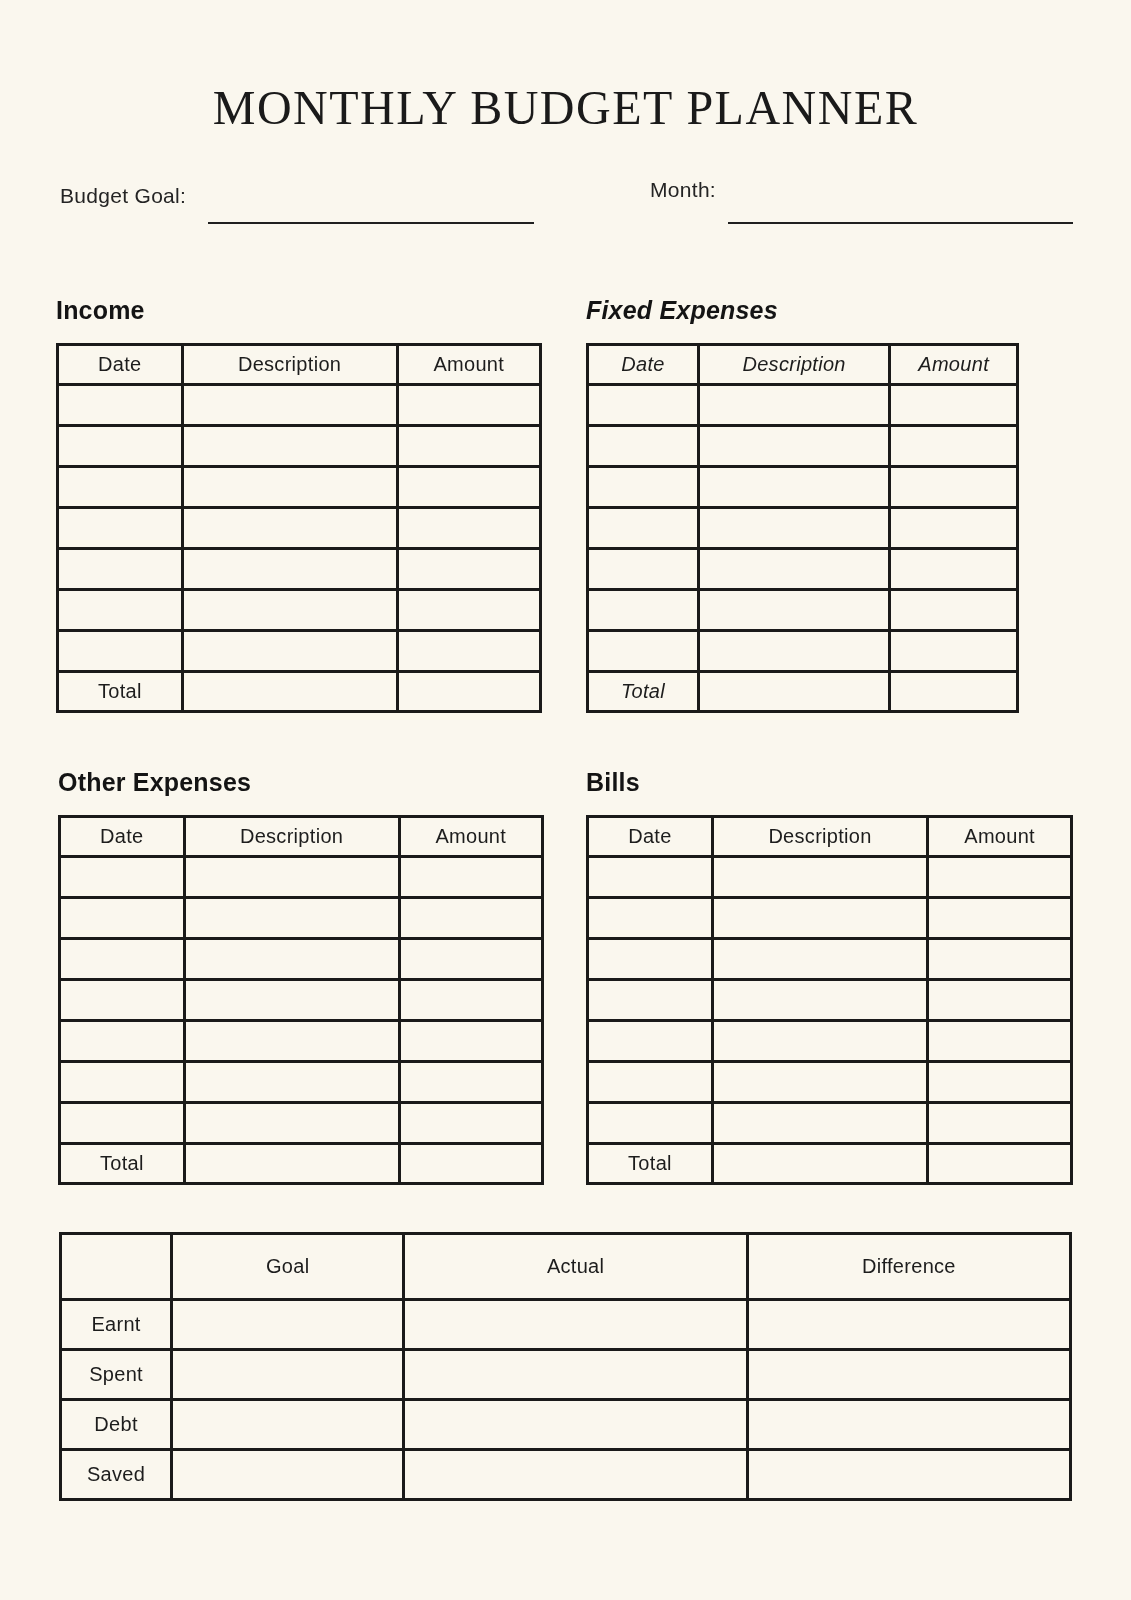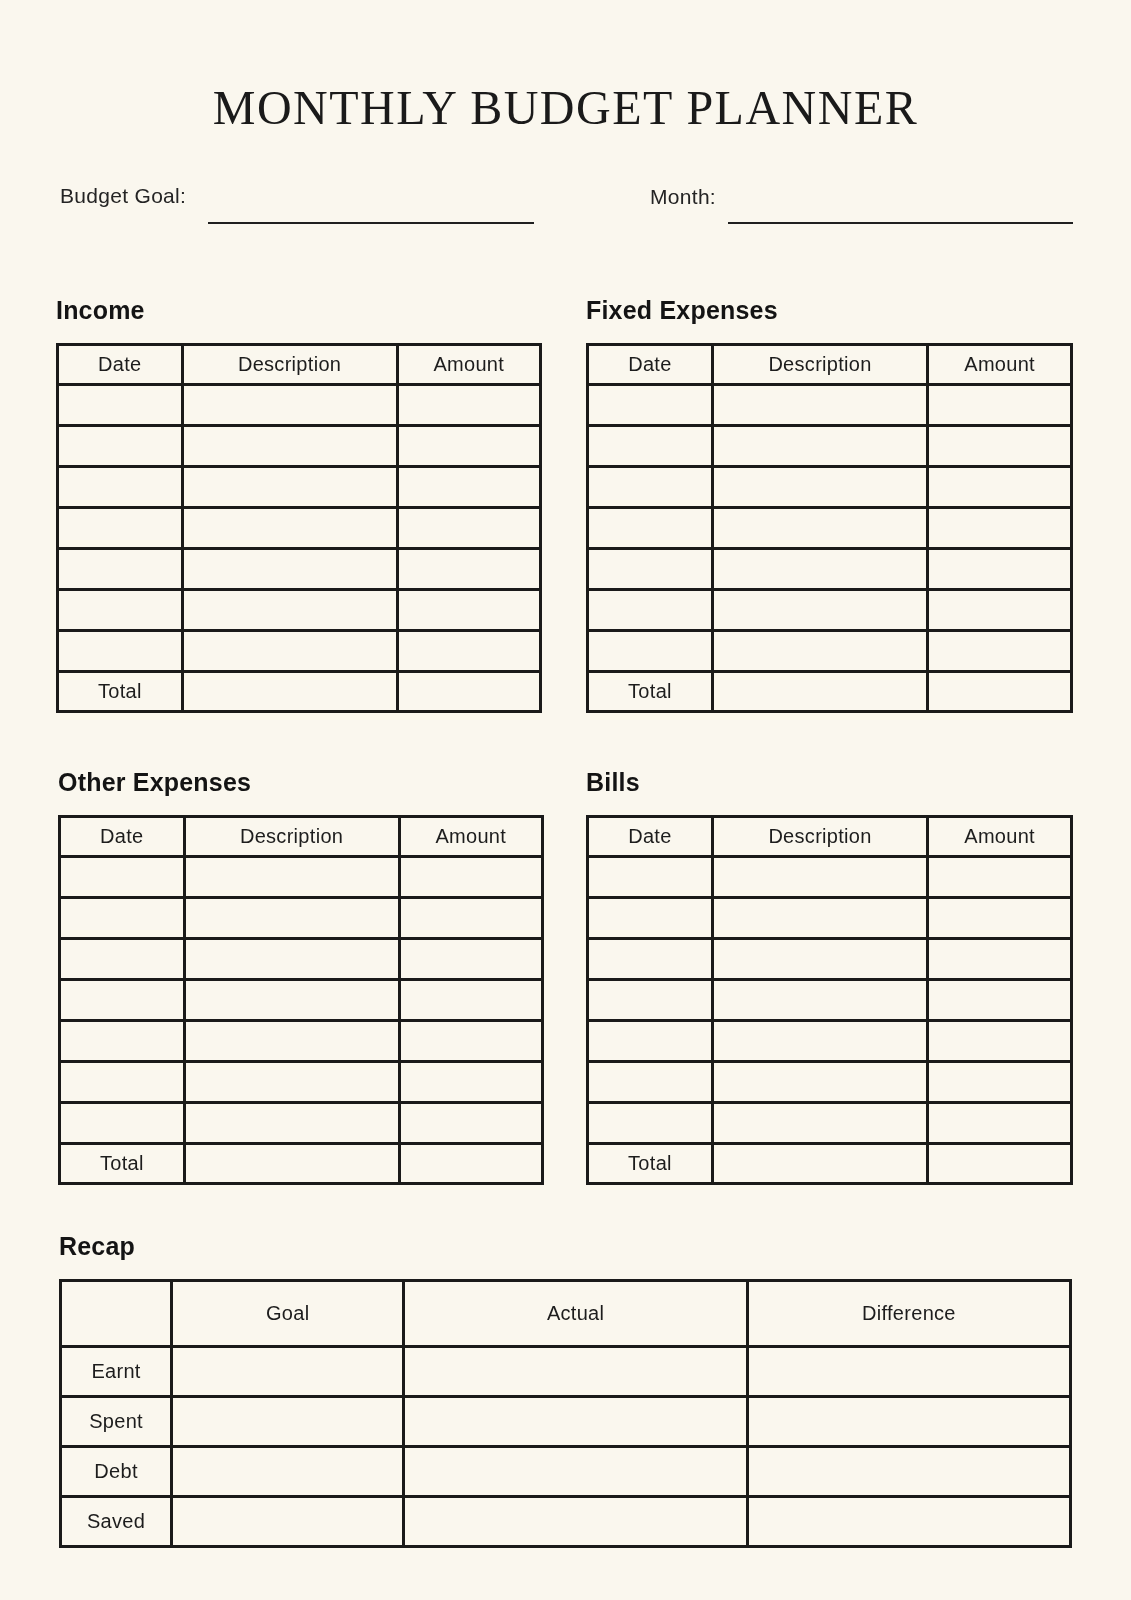--- a/index.html
+++ b/index.html
@@ -35,32 +35,32 @@
   }
   
   .field-label{
     position:absolute;
     font-size:21px;
     font-weight:400;
     color:#242424;
     letter-spacing:0.3px;
   }
   .budget-goal-label{left:60px; top:184px;}
-  .month-label{left:650px; top:185px;}
+  .month-label{left:650px; top:178px;}
   .input-line{
     position:absolute;
     height:0;
     border-top:2px solid #1f1f1f;
   }
   .budget-goal-line{left:208px; top:222px; width:326px;}
   .month-line{left:728px; top:222px; width:345px;}
   
   .tbl-block{position:absolute;}
   .pos-r1l{top:296px; left:56px;  width:486px;}
-  .pos-r1r{top:296px; left:586px; width:487px;}
+  .pos-r1r{top:296px; left:586px; width:433px;font-style:italic;}
   .pos-r2l{top:768px; left:58px;  width:486px;}
   .pos-r2r{top:768px; left:586px; width:487px;}
   .pos-recap{top:1232px; left:59px; width:1013px;}
   .sec-heading{
     margin:0 0 19px 0;
     font-size:25px;
     line-height:28px;
     font-weight:700;
     color:#141414;
     letter-spacing:0.2px;
@@ -353,21 +353,20 @@
         <tr>
           <td>Total</td>
           <td></td>
           <td></td>
         </tr>
       </tfoot>
     </table>
   </section>
 
   <section class="tbl-block pos-recap">
-    <h2 class="sec-heading">Recap</h2>
     <table class="recap-table">
       <colgroup>
           <col class="c-rowlabel">
           <col class="c-goal">
           <col class="c-actual">
           <col class="c-diff">
         </colgroup>
       <thead>
         <tr>
           <th></th>

